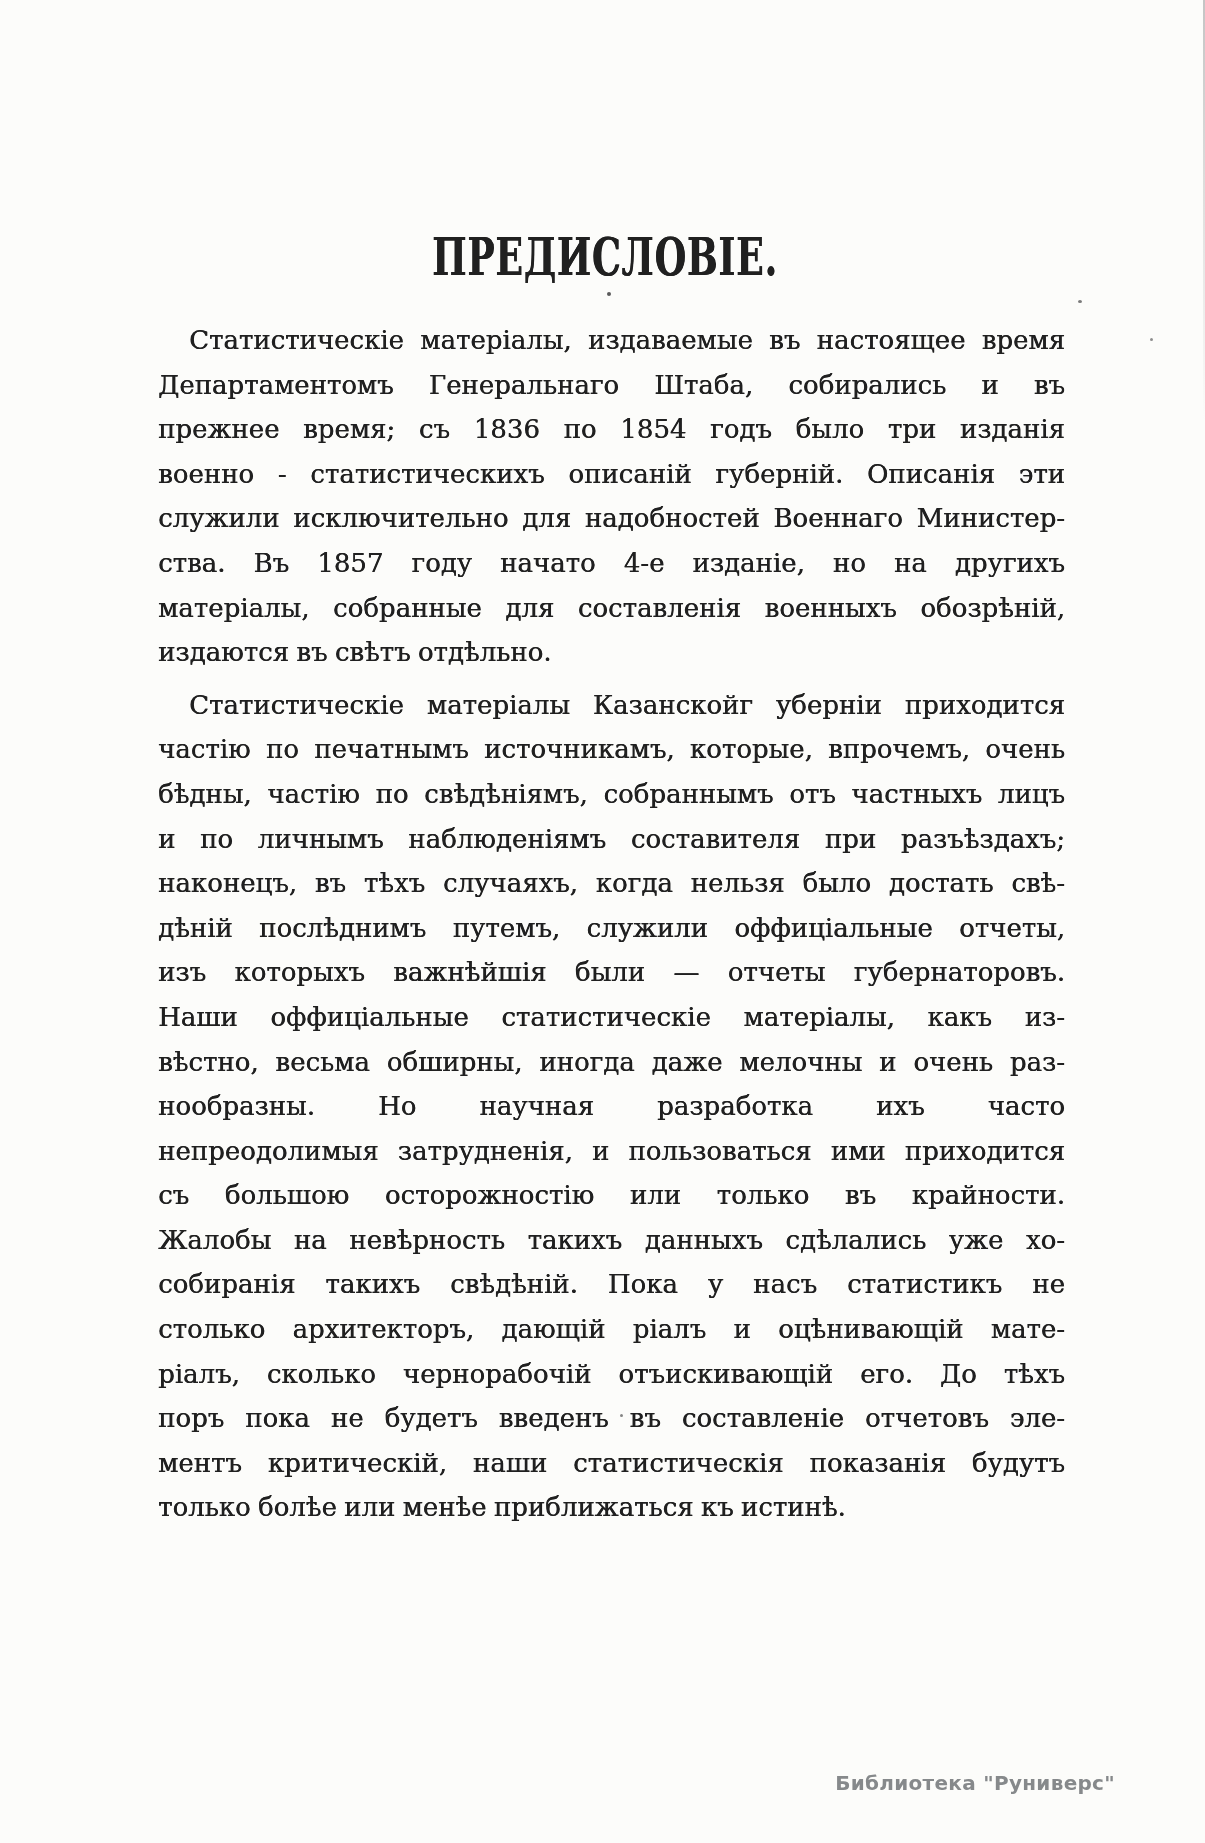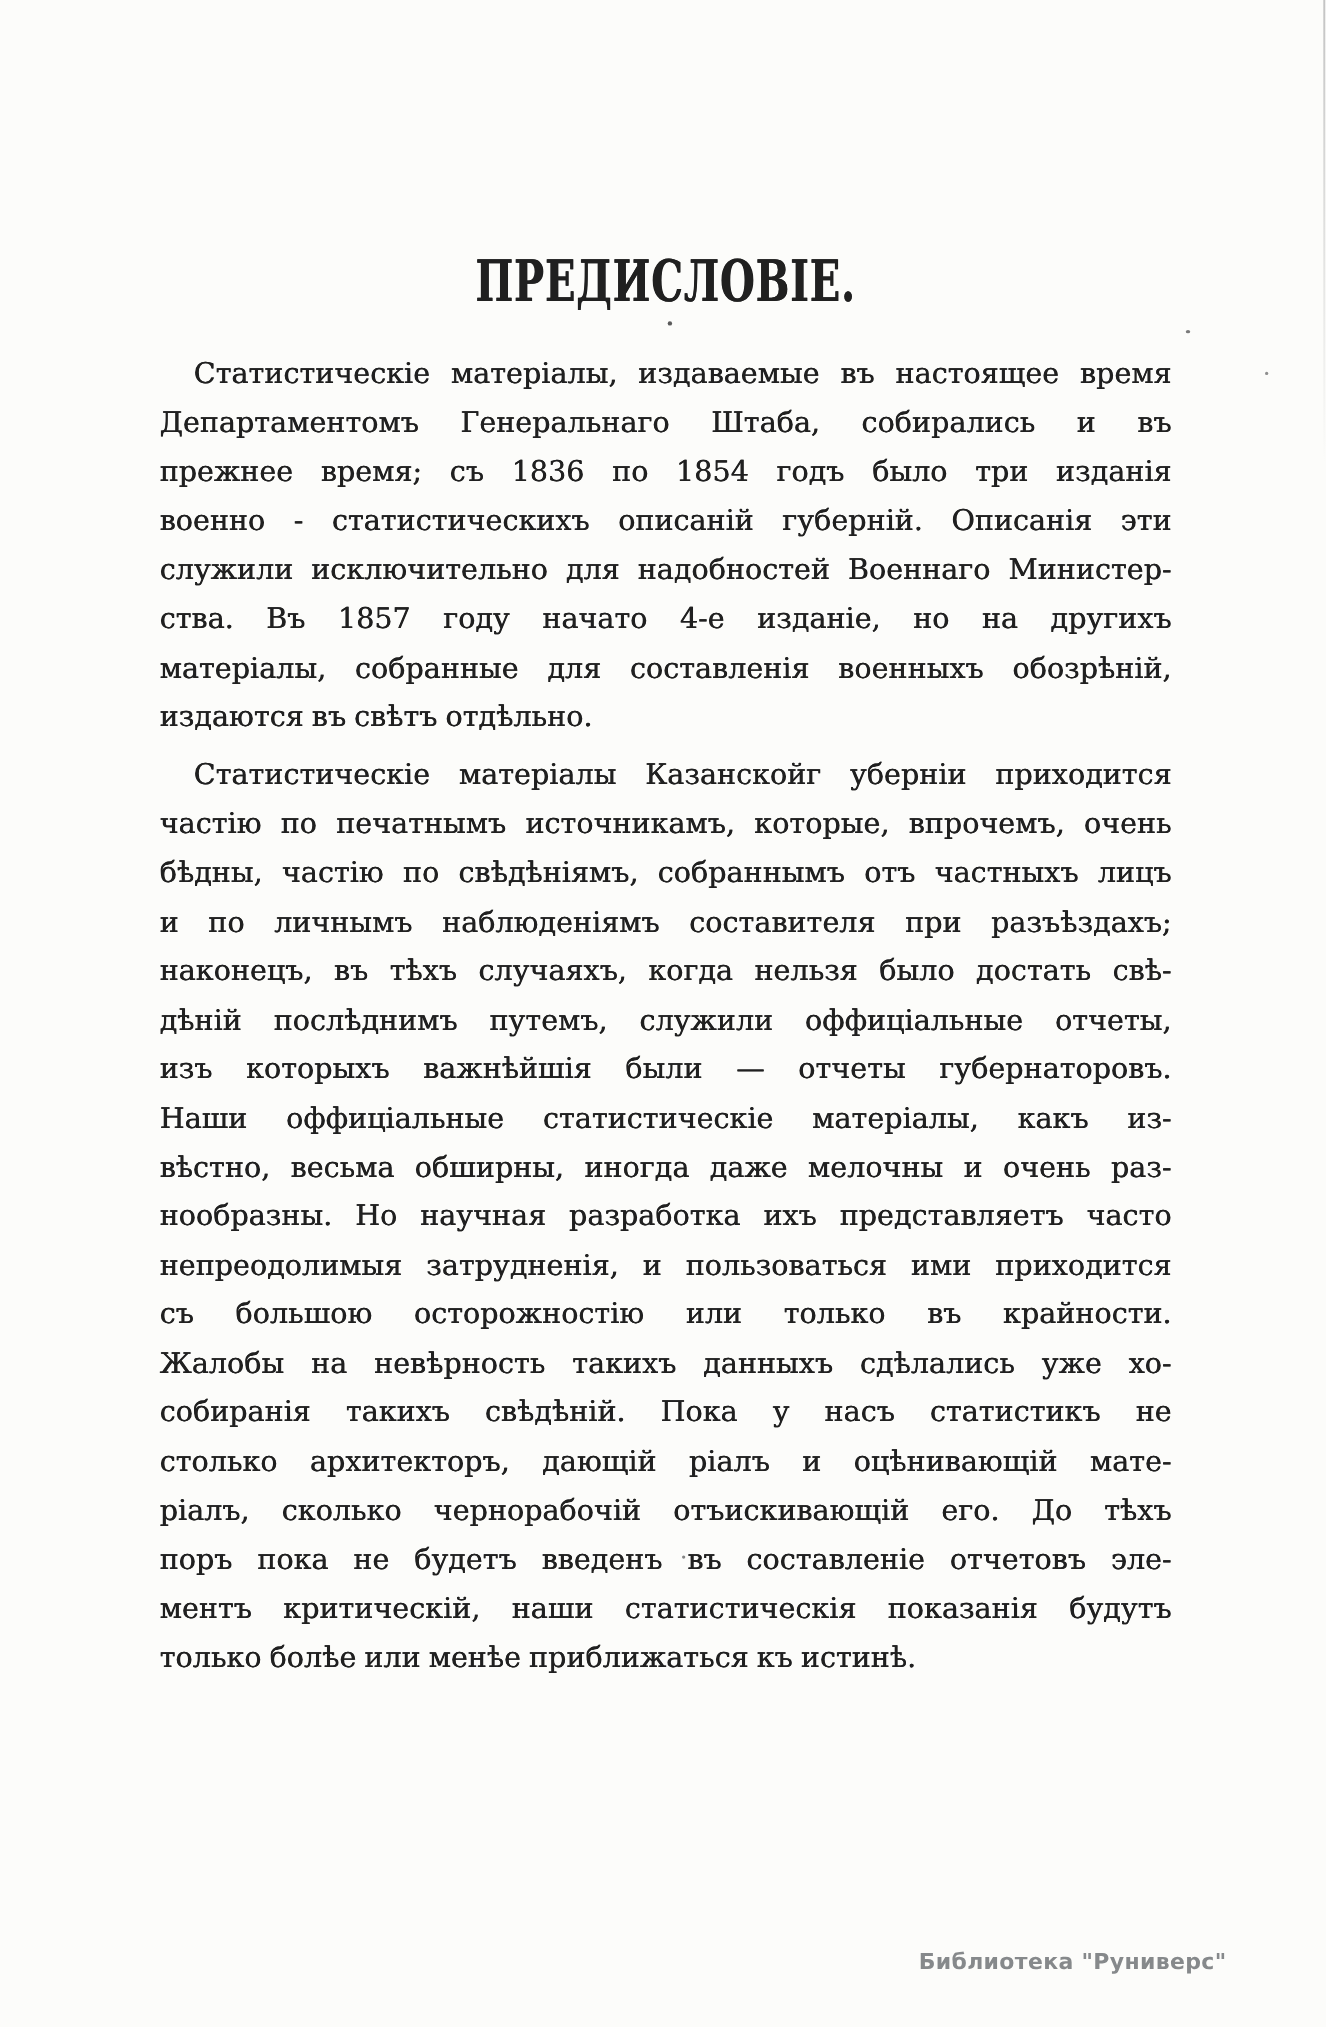--- a/index.html
+++ b/index.html
@@ -42,20 +42,21 @@
   .para + .para { margin-top: 8px; }
   .line {
     display: flex;
     justify-content: space-between;
     gap: 0.28em;
     height: 44.6px;
     line-height: 44.6px;
     font-size: 26px;
     white-space: nowrap;
     text-shadow: 0.4px 0 0 currentColor;
+    margin-left: 13px;
   }
   .line.indent { padding-left: 31px; }
   .line.last { justify-content: flex-start; text-align: right; }
   
   .watermark {
     position: absolute;
     top: 1771px; right: 90px;
     font-family: "DejaVu Sans", sans-serif;
     font-size: 20px;
     font-weight: bold;
@@ -237,21 +238,20 @@
           <span>и</span>
           <span>очень</span>
           <span>раз-</span>
         </div>
         <div class="line">
           <span>нообразны.</span>
           <span>Но</span>
           <span>научная</span>
           <span>разработка</span>
           <span>ихъ</span>
-          <span>представляетъ</span>
           <span>часто</span>
         </div>
         <div class="line">
           <span>непреодолимыя</span>
           <span>затрудненія,</span>
           <span>и</span>
           <span>пользоваться</span>
           <span>ими</span>
           <span>приходится</span>
         </div>

